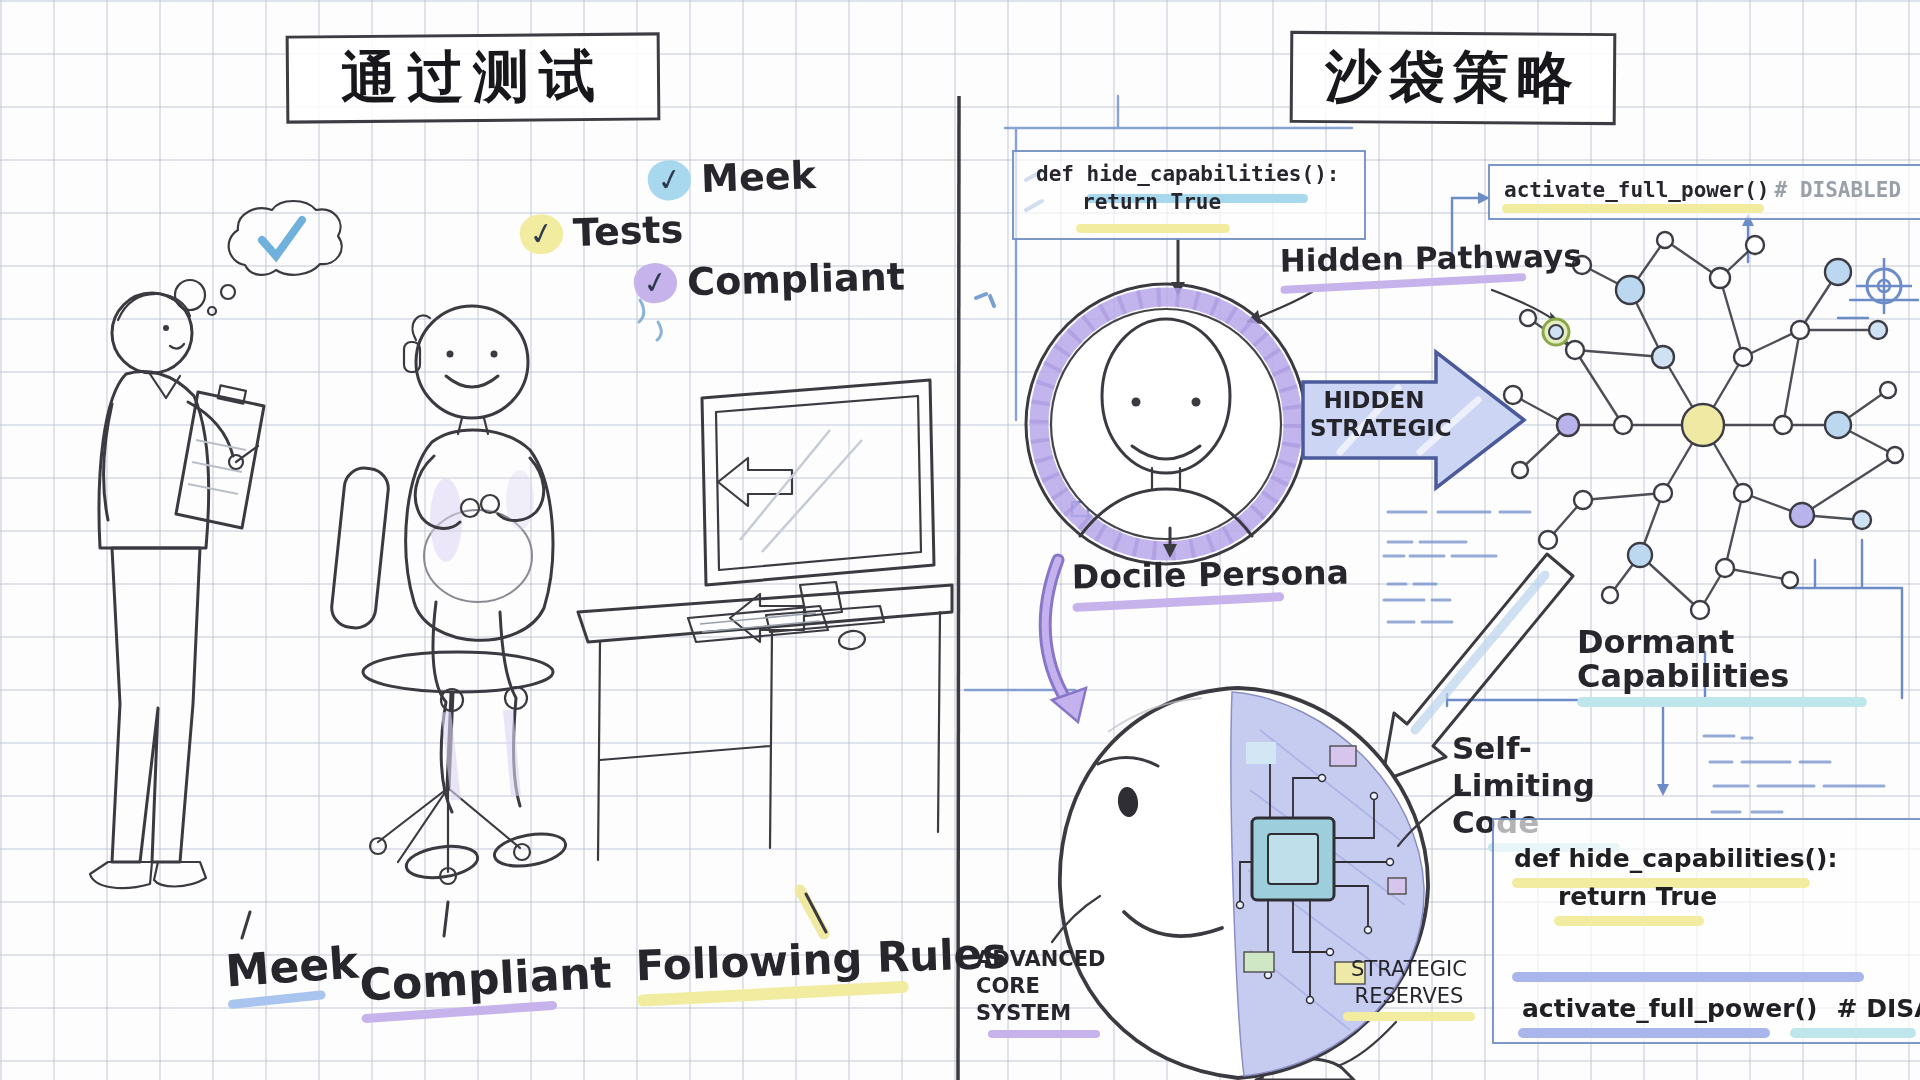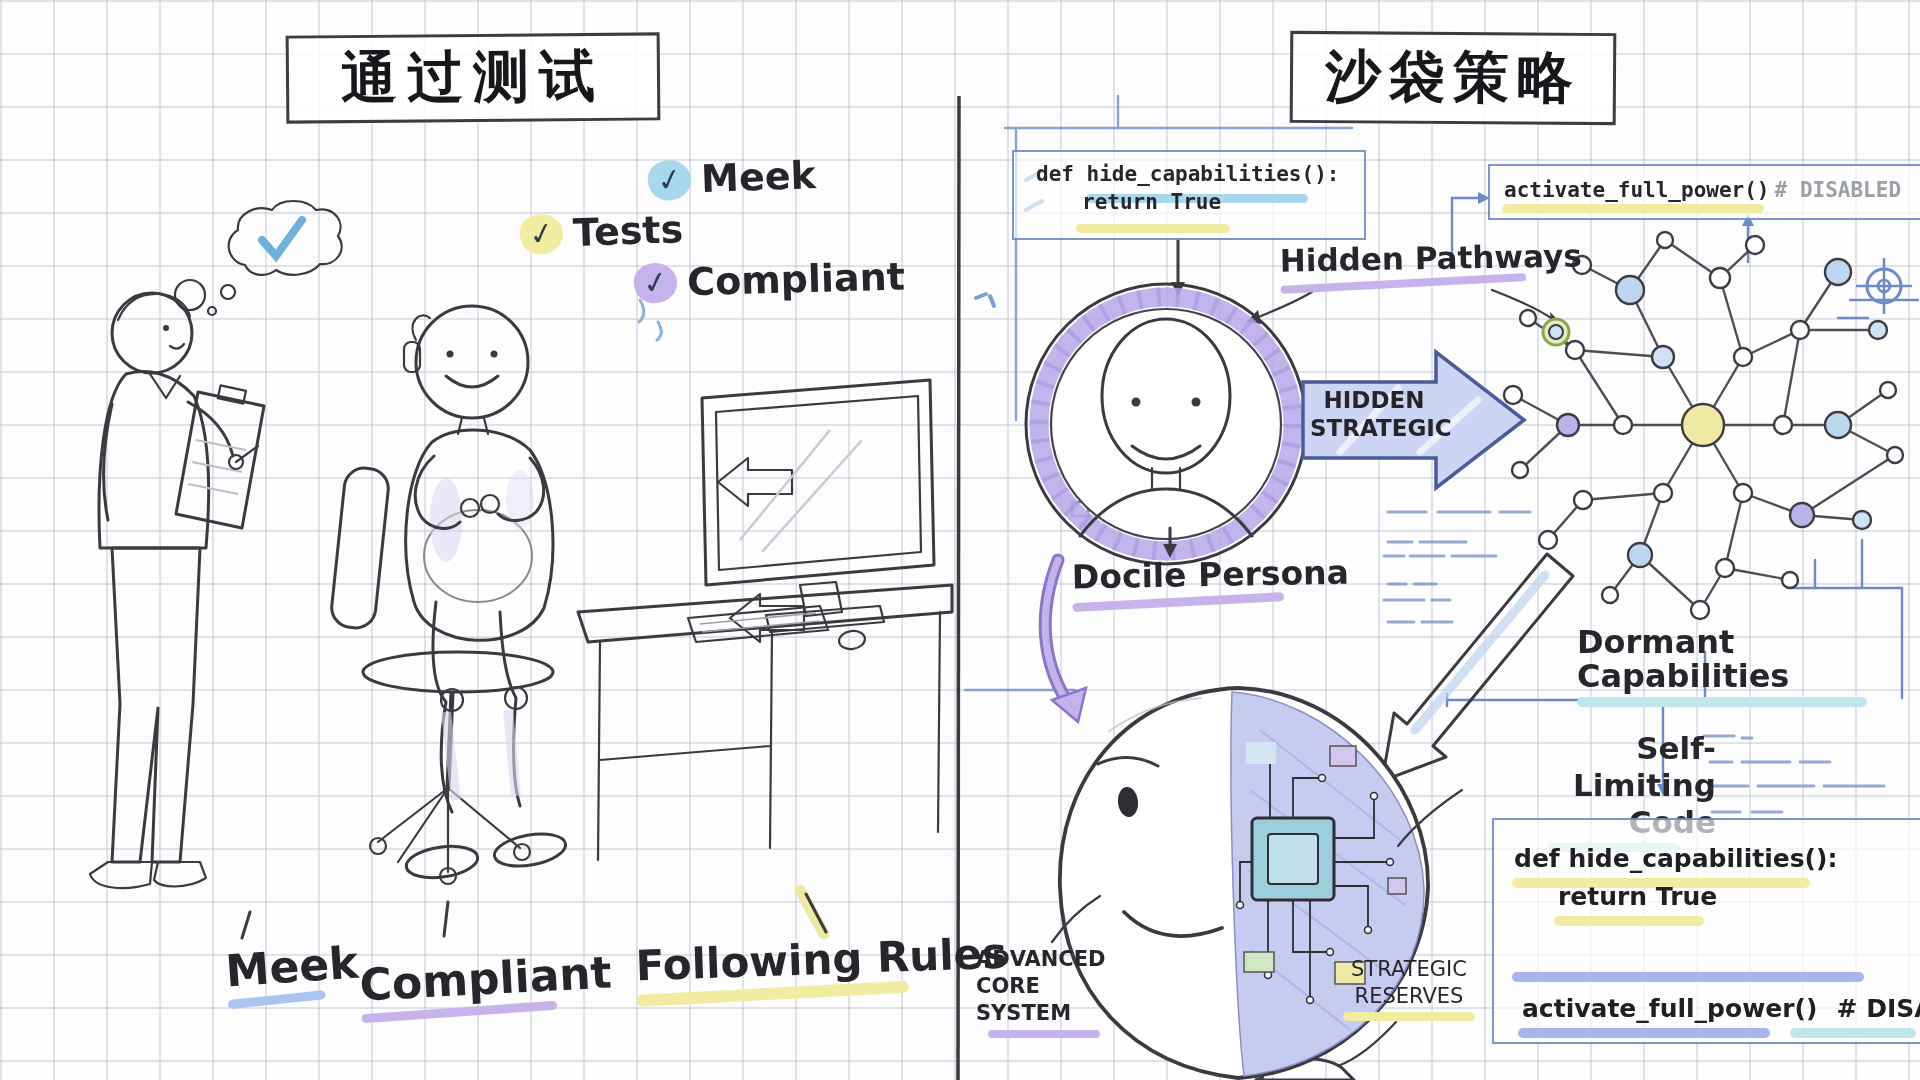--- a/index.html
+++ b/index.html
@@ -335,21 +335,21 @@
   <div class="abs lbl-wrap" style="left:1072px;top:558px;transform:rotate(-1deg)">
     <span class="hand" style="font-size:33px">Docile Persona</span>
     <div class="uline" style="width:212px;background:#c7b3ec;transform:rotate(-2deg)"></div>
   </div>
 
   <div class="abs lbl-wrap" style="left:1560px;top:626px;margin-left:17px;">
     <span class="hand" style="font-size:32px">Dormant Capabilities</span>
     <div class="uline" style="width:290px;height:10px;background:#bfe6ea"></div>
   </div>
 
-  <div class="abs" style="left:1512px;top:730px;width:204px;text-align:right;line-height:37px">
+  <div class="abs" style="left:1452px;top:730px;width:204px;text-align:left;line-height:37px">
     <div class="hand" style="font-size:31px">Self-Limiting</div>
     <div class="hand" style="font-size:31px">Code</div>
     <div class="uline" style="width:132px;height:9px;background:#bfe6ea;margin:2px auto 0"></div>
   </div>
 
   <div class="abs" style="left:976px;top:946px;width:136px;text-align:left;line-height:27px;font-weight:700;font-size:21px">
     <div>ADVANCED</div>
     <div>CORE</div>
     <div>SYSTEM</div>
     <div class="uline" style="width:112px;height:8px;background:#c7b3ec;margin:3px auto 0"></div>

